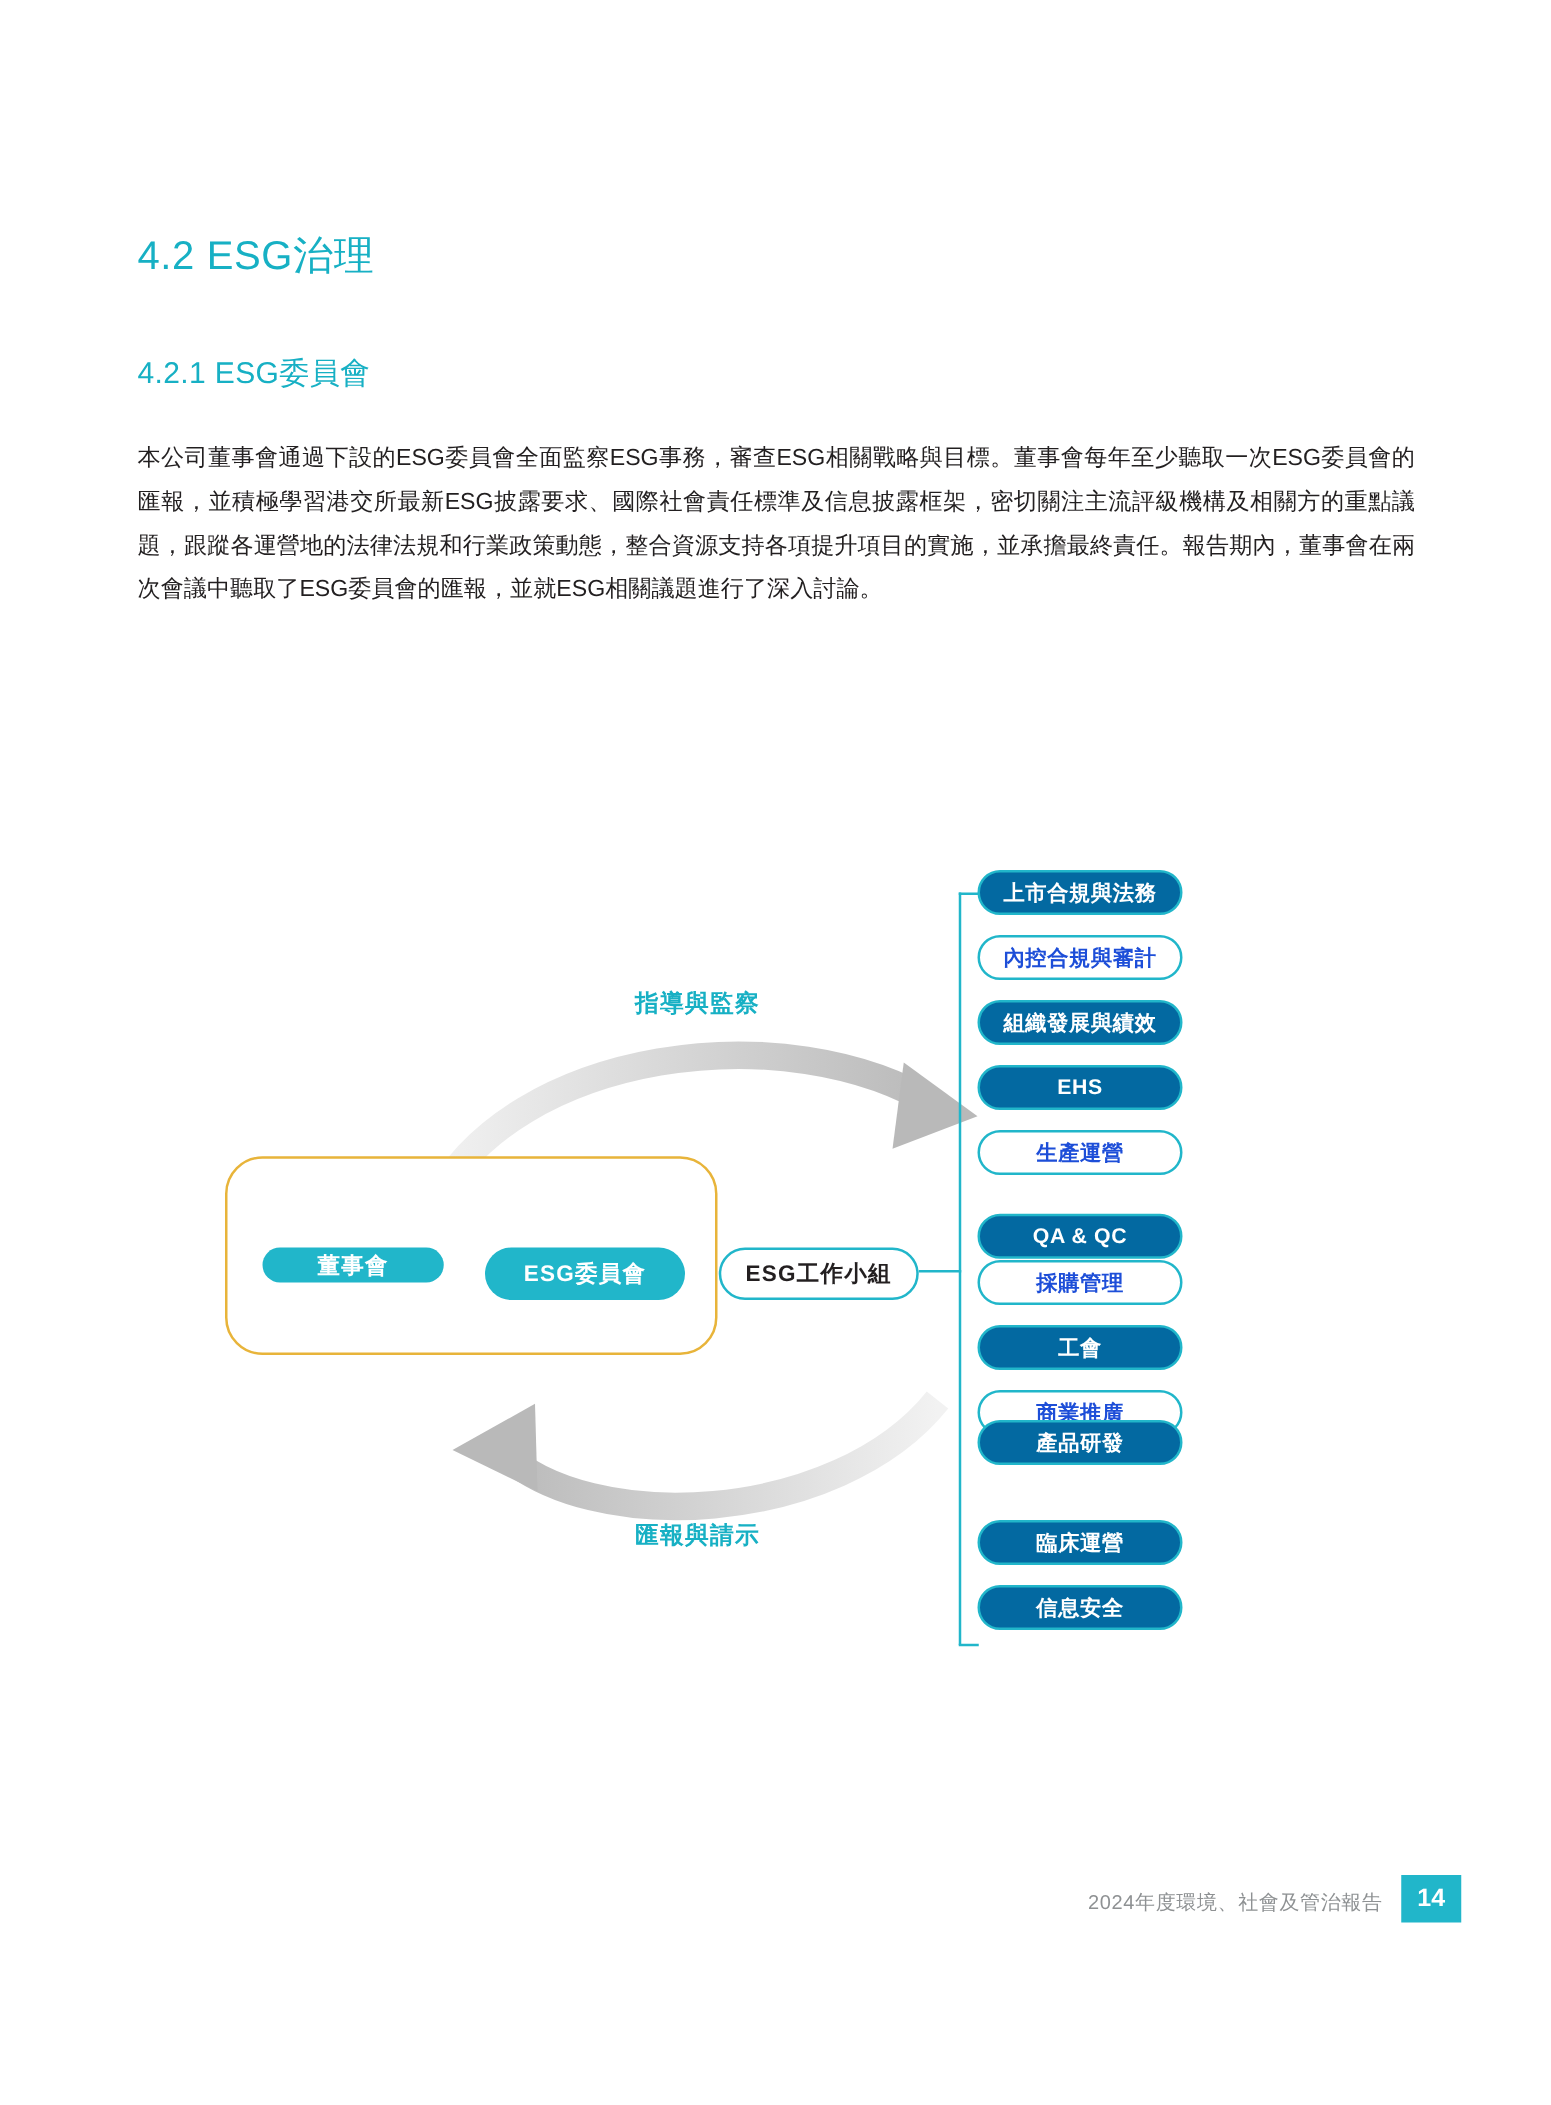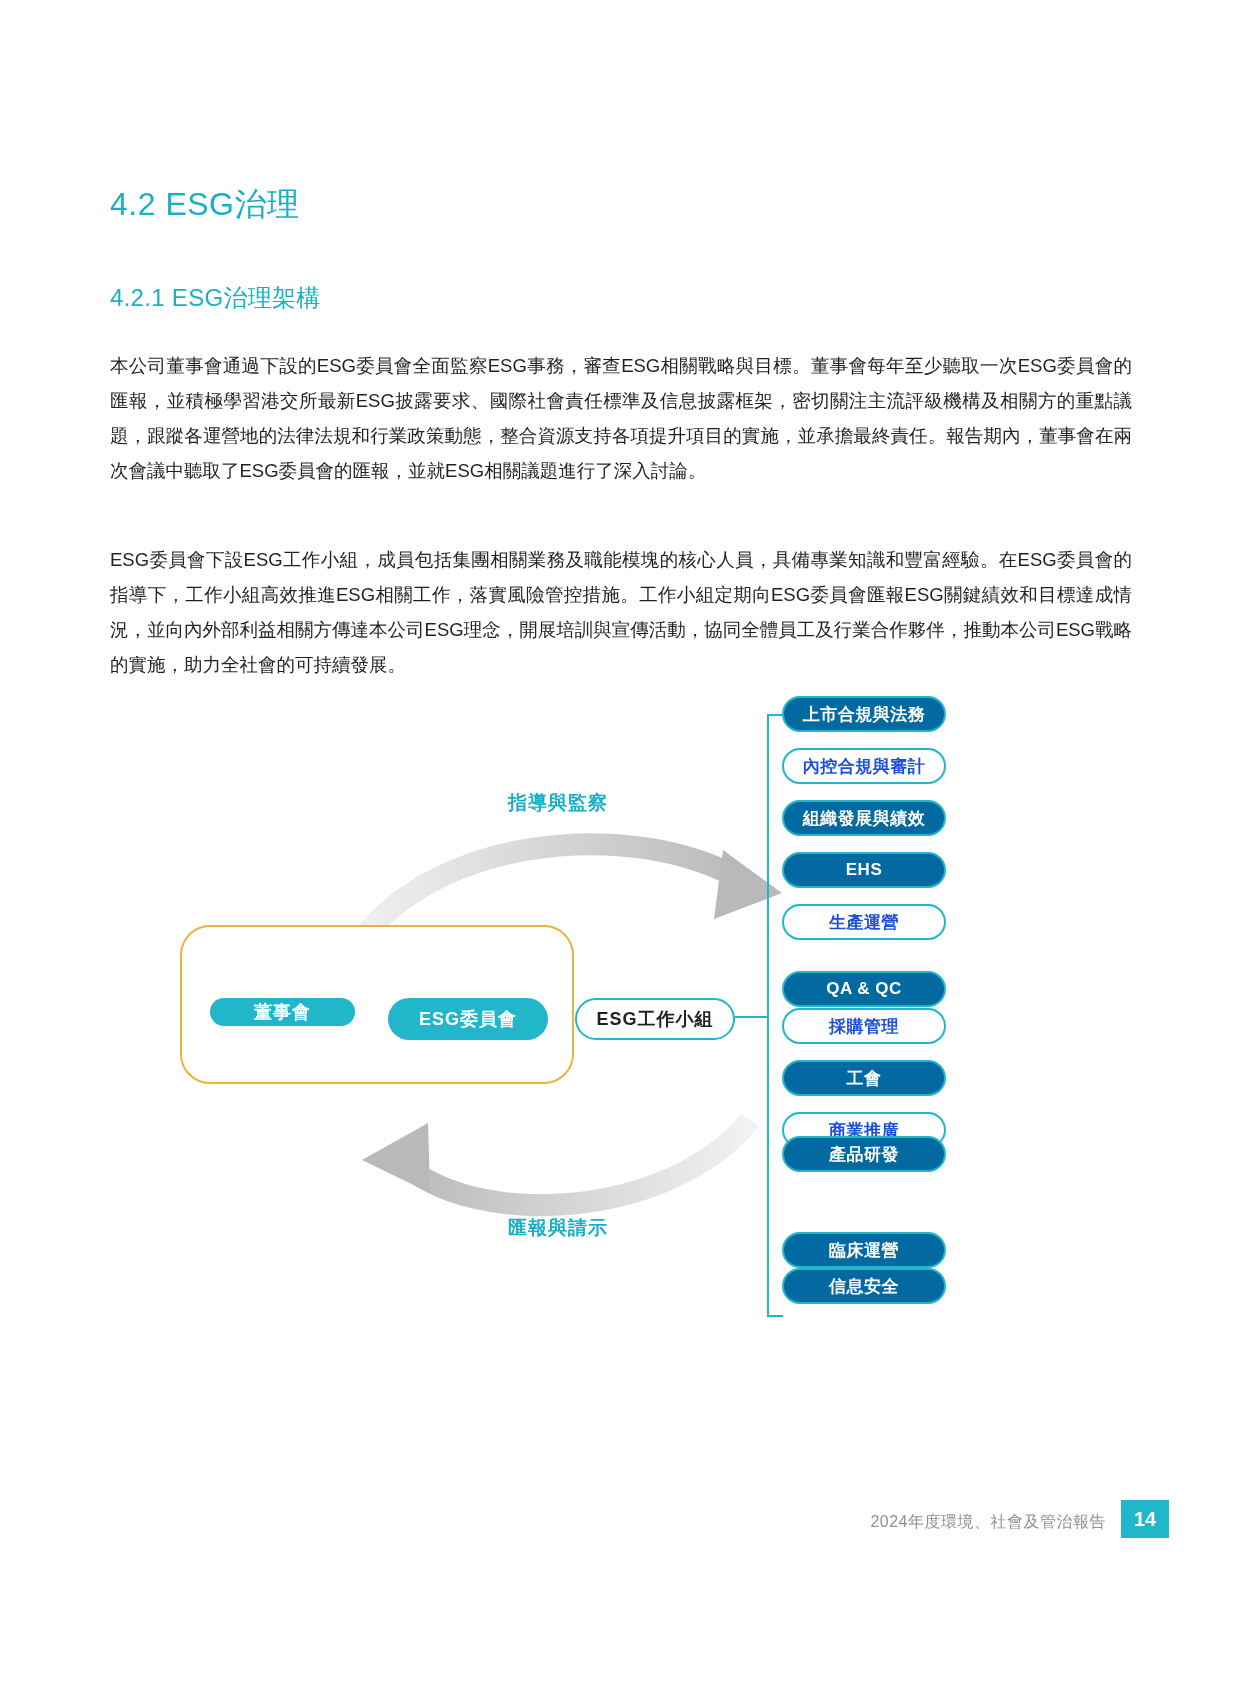--- a/index.html
+++ b/index.html
@@ -217,24 +217,23 @@
     align-items: center;
     justify-content: center;
   }
 </style>
 </head>
 <body>
 
 <div class="page">
 
   <h1 class="h-section">4.2 ESG治理</h1>
-  <h2 class="h-sub">4.2.1 ESG治理架構</h2>
+  <h2 class="h-sub">4.2.1 ESG委員會</h2>
 
   <p class="para" id="para1">本公司董事會通過下設的ESG委員會全面監察ESG事務，審查ESG相關戰略與目標。董事會每年至少聽取一次ESG委員會的匯報，並積極學習港交所最新ESG披露要求、國際社會責任標準及信息披露框架，密切關注主流評級機構及相關方的重點議題，跟蹤各運營地的法律法規和行業政策動態，整合資源支持各項提升項目的實施，並承擔最終責任。報告期內，董事會在兩次會議中聽取了ESG委員會的匯報，並就ESG相關議題進行了深入討論。</p>
-  <p class="para" id="para2">ESG委員會下設ESG工作小組，成員包括集團相關業務及職能模塊的核心人員，具備專業知識和豐富經驗。在ESG委員會的指導下，工作小組高效推進ESG相關工作，落實風險管控措施。工作小組定期向ESG委員會匯報ESG關鍵績效和目標達成情況，並向內外部利益相關方傳達本公司ESG理念，開展培訓與宣傳活動，協同全體員工及行業合作夥伴，推動本公司ESG戰略的實施，助力全社會的可持續發展。</p>
 
   <div class="diagram">
 
     <svg class="arc-svg" viewBox="0 0 1022 650">
       <defs>
         <linearGradient id="gradTop" x1="0" y1="0" x2="1" y2="0">
           <stop offset="0%" stop-color="#f2f2f2"></stop>
           <stop offset="100%" stop-color="#b9b9b9"></stop>
         </linearGradient>
         <linearGradient id="gradBottom" x1="1" y1="0" x2="0" y2="0">
@@ -268,21 +267,21 @@
         <div class="col-item solid" style="top: 6px;">上市合規與法務</div>
         <div class="col-item outline" style="top: 58px;">內控合規與審計</div>
         <div class="col-item solid" style="top: 110px;">組織發展與績效</div>
         <div class="col-item solid" style="top: 162px;">EHS</div>
         <div class="col-item outline" style="top: 214px;">生產運營</div>
         <div class="col-item solid" style="top: 266px; margin-top: 15px;">QA &amp; QC</div>
         <div class="col-item outline" style="top: 318px;">採購管理</div>
         <div class="col-item solid" style="top: 370px;">工會</div>
         <div class="col-item outline" style="top: 422px;">商業推廣</div>
         <div class="col-item solid" style="top: 446px;">產品研發</div>
-        <div class="col-item solid" style="top: 542px;">臨床運營</div>
+        <div class="col-item solid" style="top: 526px;">臨床運營</div>
         <div class="col-item solid" style="top: 578px;">信息安全</div>
       </div>
   </div>
 
   <div class="footer-text">2024年度環境、社會及管治報告</div>
   <div class="footer-page">14</div>
 
 </div>
 
 </body></html>

